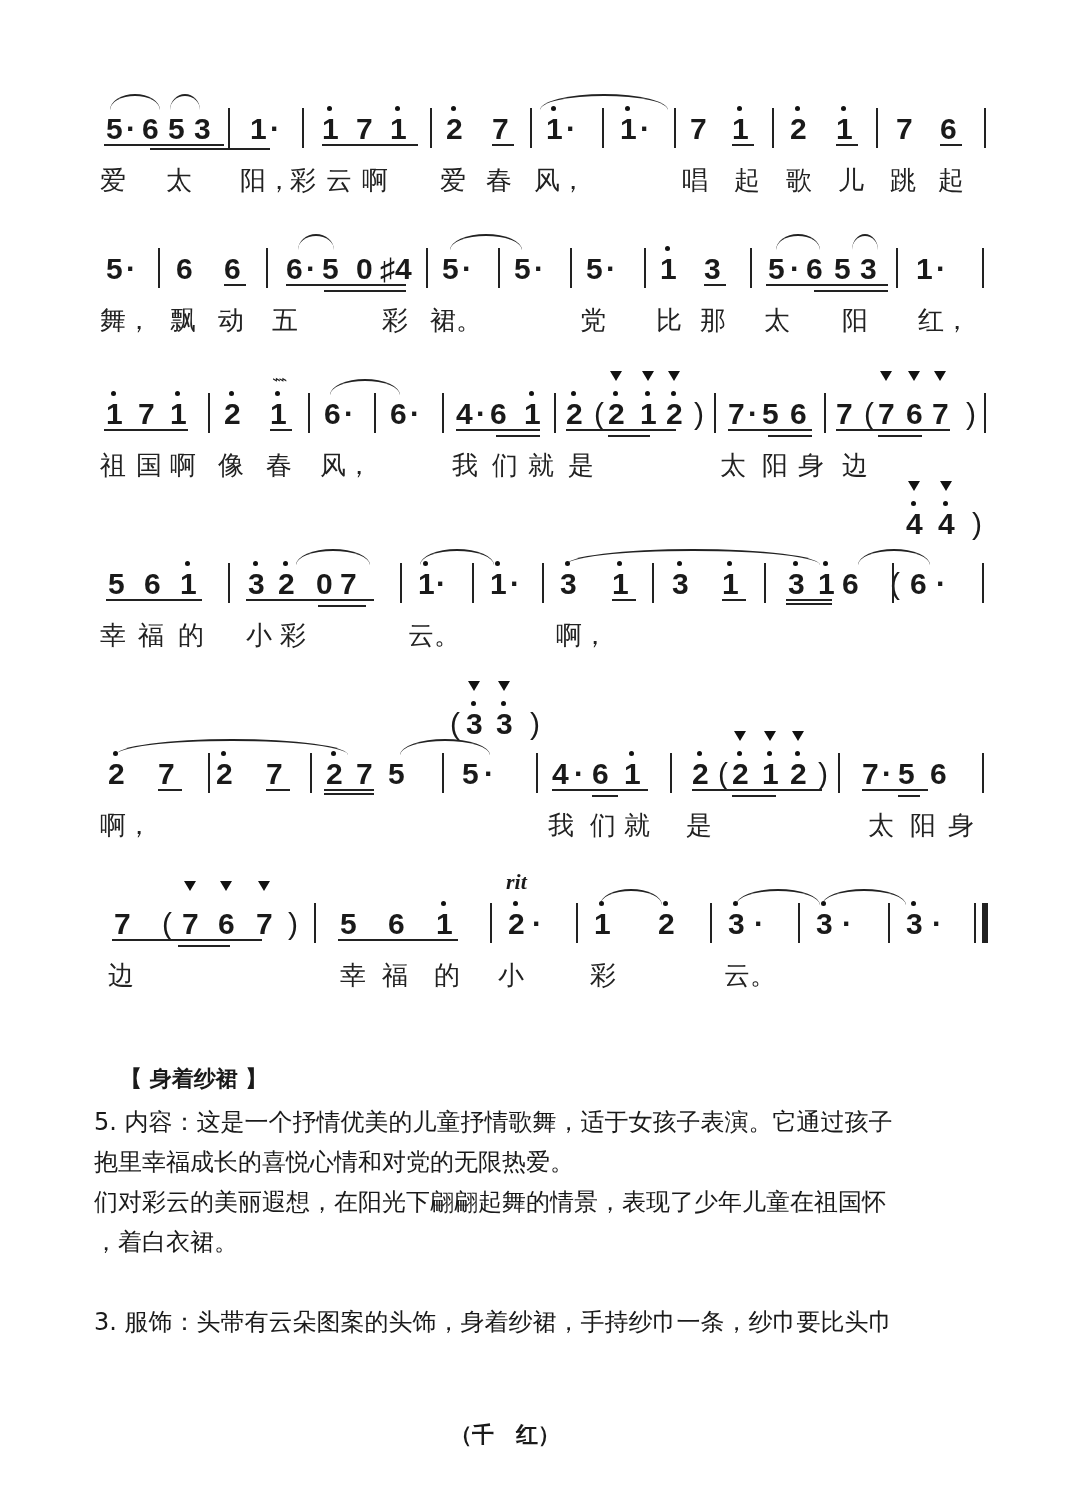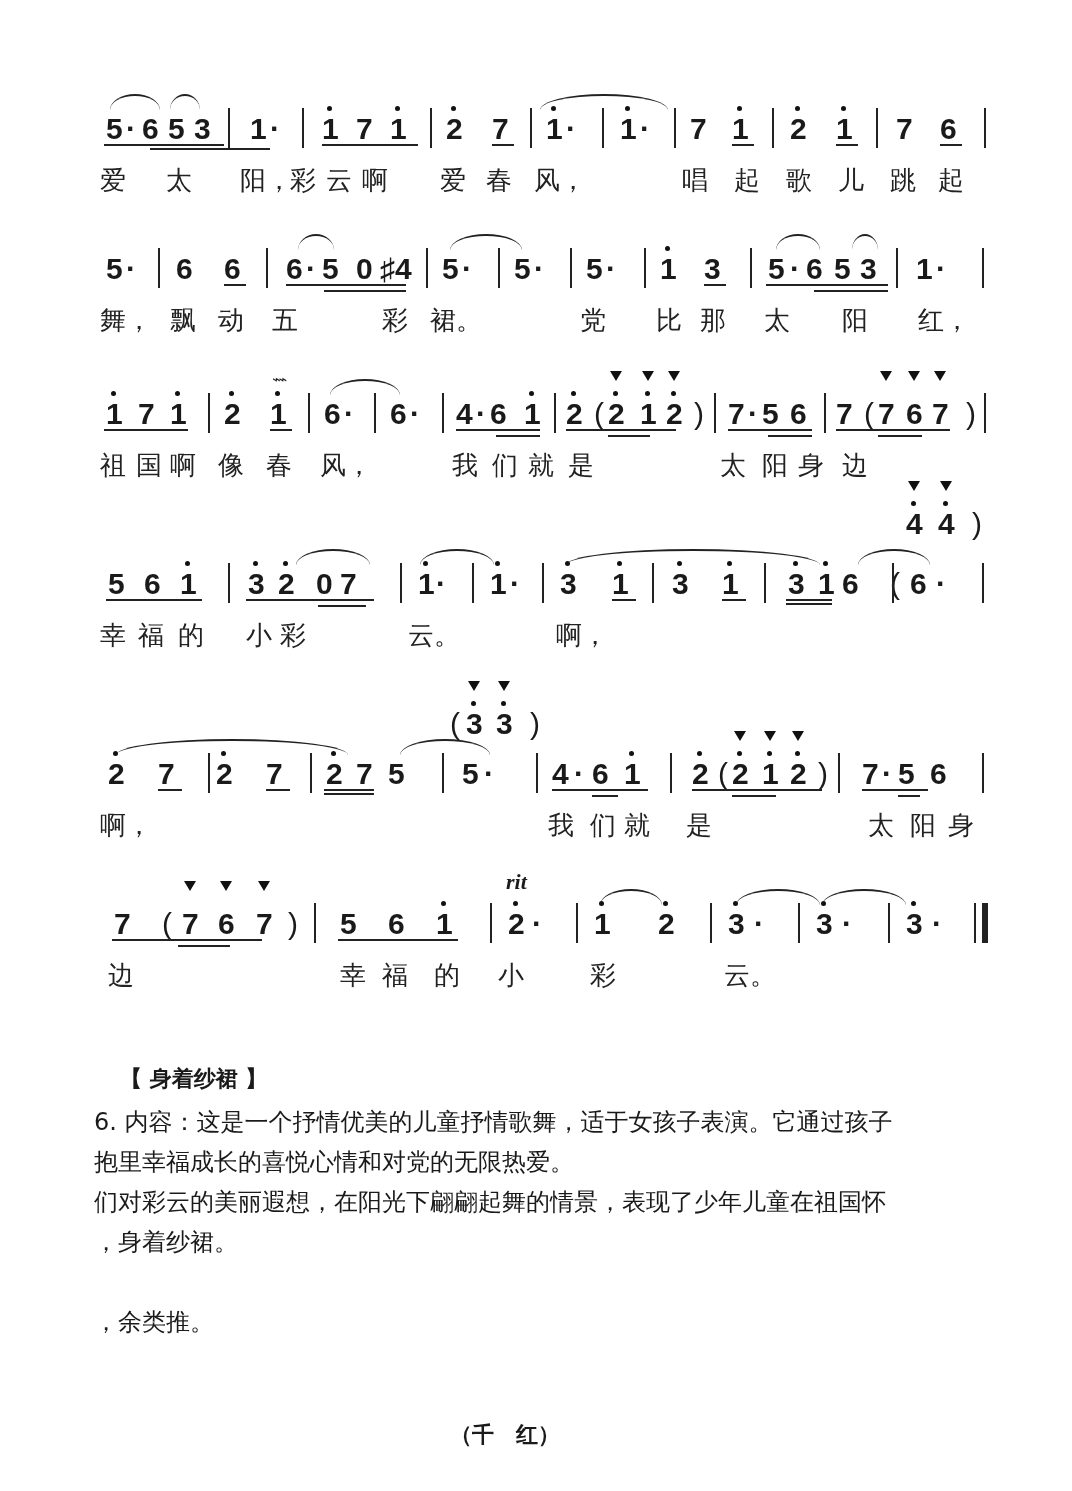--- a/index.html
+++ b/index.html
@@ -387,26 +387,26 @@
           <span class="lyr" style="left: 624px;">云。</span>
         </div>
       </div>
     </div>
 
 
   <div class="notes-title">【 身着纱裙 】</div>
 
   <div id="paras">
       <div class="para" style="top: 1102px;">
-        <div>6. 内容：这是一个抒情优美的儿童抒情歌舞，适于女孩子表演。它通过孩子</div>
+        <div>5. 内容：这是一个抒情优美的儿童抒情歌舞，适于女孩子表演。它通过孩子</div>
         <div>抱里幸福成长的喜悦心情和对党的无限热爱。</div>
         <div>们对彩云的美丽遐想，在阳光下翩翩起舞的情景，表现了少年儿童在祖国怀</div>
       </div>
       <div class="para" style="top: 1222px;">
-        <div>，身着纱裙。</div>
+        <div>，着白衣裙。</div>
       </div>
       <div class="para" style="top: 1302px;">
-        <div>，余类推。</div>
+        <div>3. 服饰：头带有云朵图案的头饰，身着纱裙，手持纱巾一条，纱巾要比头巾</div>
       </div>
     </div>
 
   <div class="signature">（千　红）</div>
 </div>
 
 </body></html>

